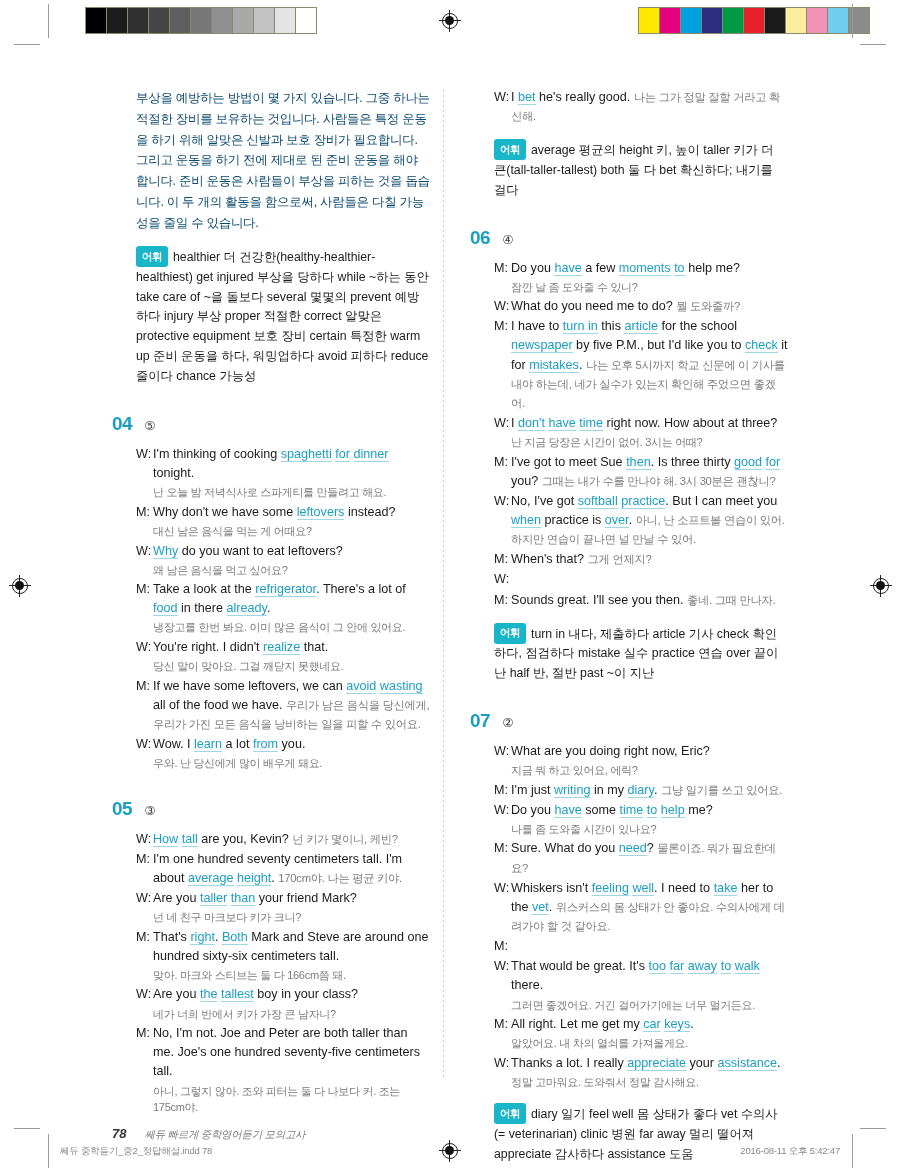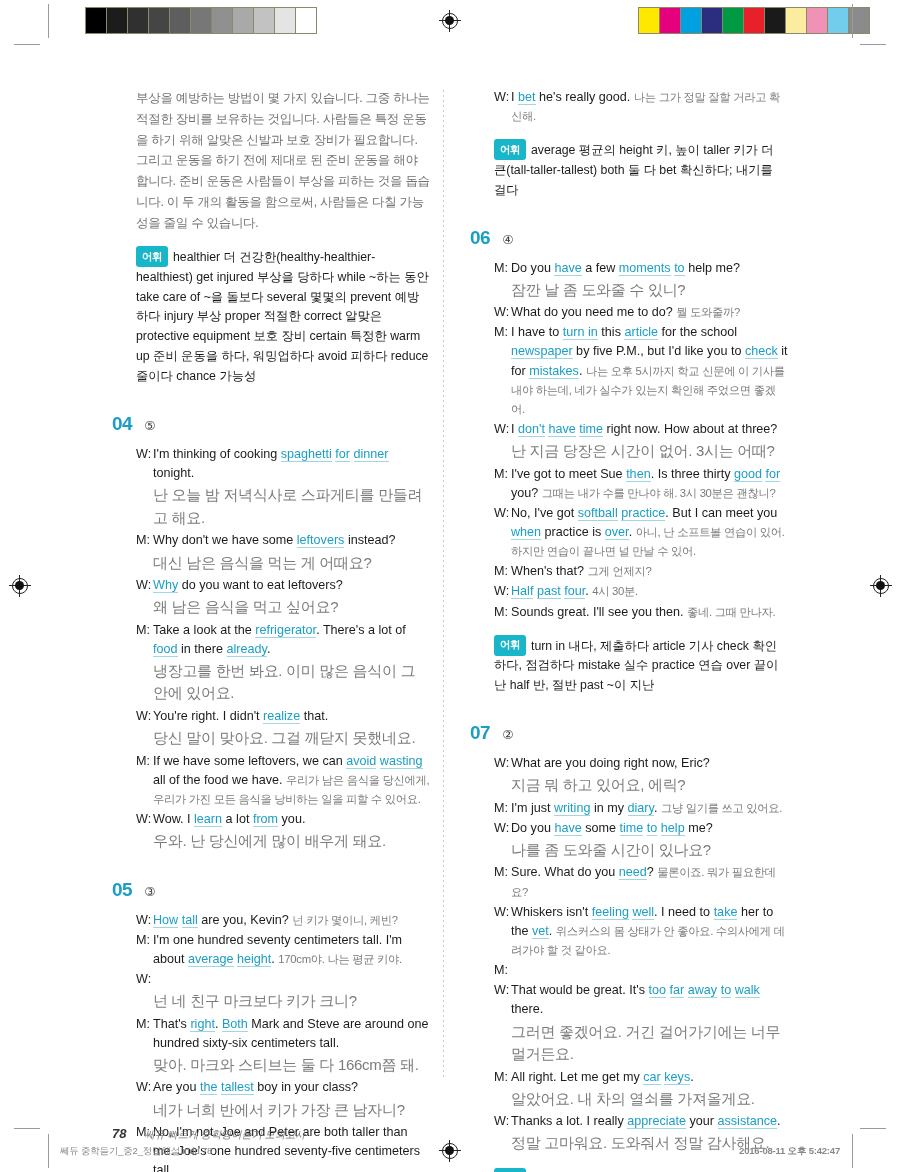--- a/index.html
+++ b/index.html
@@ -40,43 +40,43 @@
   
   .qhead{display:flex;align-items:baseline;gap:12px;margin:26px 0 10px 0;}
   .qhead:first-child{margin-top:0;}
   .qnum{font-size:19px;font-weight:bold;color:#1b9ec4;letter-spacing:-0.5px;}
   .qans{font-size:12.5px;color:#3a3a3a;}
 
   
   .dlg{display:flex;margin:0 0 1px 0;padding-left:24px;}
   .spk{width:17px;flex:0 0 17px;font-size:12.6px;color:#222;line-height:1.52;}
   .line{flex:1;font-size:12.6px;color:#1b1b1b;line-height:1.52;}
-  .kr{font-size:15px;color:#7b7b7b;line-height:1.5;padding-left:41px;margin-bottom:2px;letter-spacing:-0.3px;}
+  .kr{font-size:11px;color:#7b7b7b;line-height:1.5;padding-left:41px;margin-bottom:2px;letter-spacing:-0.3px;}
   .kr.inline{display:inline;padding-left:0;font-size:11.3px;}
 
   
   .kw{color:#1b9ec4;border-bottom:1px solid #9fd6e6;}
 
   
   .vocab{margin:13px 0 4px 0;padding-left:24px;font-size:12.3px;line-height:1.62;color:#1b1b1b;}
   .vbadge{display:inline-block;background:#19b5c9;color:#fff;font-size:10.5px;
     font-weight:bold;border-radius:3px;padding:1.5px 6px 2.5px 6px;margin-right:5px;
     vertical-align:1px;letter-spacing:-0.5px;}
 
   
-  .intro{padding-left:24px;font-size:12.5px;line-height:1.66;color:#737373;letter-spacing:-0.3px;}
+  .intro{padding-left:24px;font-size:12.5px;line-height:1.66;color:#0c4a6e;letter-spacing:-0.3px;}
 
   
   .footer{position:absolute;left:112px;top:1048px;display:flex;align-items:baseline;gap:18px;font-style:italic;}
   .pagenum{font-size:13px;font-weight:bold;color:#333;}
   .booktitle{font-size:10.5px;color:#7a7a7a;letter-spacing:-0.3px;margin-top:20px;}
 
   .slug{position:absolute;font-size:9.5px;color:#888;letter-spacing:-0.2px;text-align:center;}
   #slug-left{left:60px;top:1145px;}
-  #slug-right{right:60px;top:1145px;font-weight:bold;}
+  #slug-right{right:60px;top:1145px;}
 </style>
 </head>
 <body>
 
 <div class="prod-bar" id="gray-bar">
     <div class="sw" style="background: rgb(0, 0, 0);"></div>
     <div class="sw" style="background: rgb(28, 28, 28); border-left: 1px solid rgb(138, 138, 106);"></div>
     <div class="sw" style="background: rgb(48, 48, 48); border-left: 1px solid rgb(138, 138, 106);"></div>
     <div class="sw" style="background: rgb(69, 69, 69); border-left: 1px solid rgb(138, 138, 106);"></div>
     <div class="sw" style="background: rgb(94, 94, 94); border-left: 1px solid rgb(138, 138, 106);"></div>
@@ -187,20 +187,21 @@
       <div class="dlg">
         <span class="spk">W:</span>
         <span class="line"><span class="kw">How</span> <span class="kw">tall</span> are you, Kevin? <span class="kr inline">넌 키가 몇이니, 케빈?</span></span>
       </div>
       <div class="dlg">
         <span class="spk">M:</span>
         <span class="line">I'm one hundred seventy centimeters tall. I'm about <span class="kw">average</span> <span class="kw">height</span>. <span class="kr inline">170cm야. 나는 평균 키야.</span></span>
       </div>
       <div class="dlg">
         <span class="spk">W:</span>
+        <span class="line">Are you <span class="kw">taller</span> <span class="kw">than</span> your friend Mark?</span>
       </div>
       <div class="kr">넌 네 친구 마크보다 키가 크니?</div>
       <div class="dlg">
         <span class="spk">M:</span>
         <span class="line">That's <span class="kw">right</span>. <span class="kw">Both</span> Mark and Steve are around one hundred sixty-six centimeters tall.</span>
       </div>
       <div class="kr">맞아. 마크와 스티브는 둘 다 166cm쯤 돼.</div>
       <div class="dlg">
         <span class="spk">W:</span>
         <span class="line">Are you <span class="kw">the</span> <span class="kw">tallest</span> boy in your class?</span>
@@ -247,21 +248,20 @@
       <div class="dlg">
         <span class="spk">W:</span>
         <span class="line">No, I've got <span class="kw">softball</span> <span class="kw">practice</span>. But I can meet you <span class="kw">when</span> practice is <span class="kw">over</span>. <span class="kr inline">아니, 난 소프트볼 연습이 있어. 하지만 연습이 끝나면 널 만날 수 있어.</span></span>
       </div>
       <div class="dlg">
         <span class="spk">M:</span>
         <span class="line">When's that? <span class="kr inline">그게 언제지?</span></span>
       </div>
       <div class="dlg">
         <span class="spk">W:</span>
-        <span class="line"><span class="kw">Half</span> <span class="kw">past</span> <span class="kw">four</span>. <span class="kr inline">4시 30분.</span></span>
       </div>
       <div class="dlg">
         <span class="spk">M:</span>
         <span class="line">Sounds great. I'll see you then. <span class="kr inline">좋네. 그때 만나자.</span></span>
       </div>
       <div class="vocab"><span class="vbadge">어휘</span><span>turn in 내다, 제출하다 article 기사 check 확인하다, 점검하다 mistake 실수 practice 연습 over 끝이 난 half 반, 절반 past ~이 지난</span></div>
       <div class="qhead">
         <span class="qnum">07</span>
         <span class="qans">②</span>
       </div>

